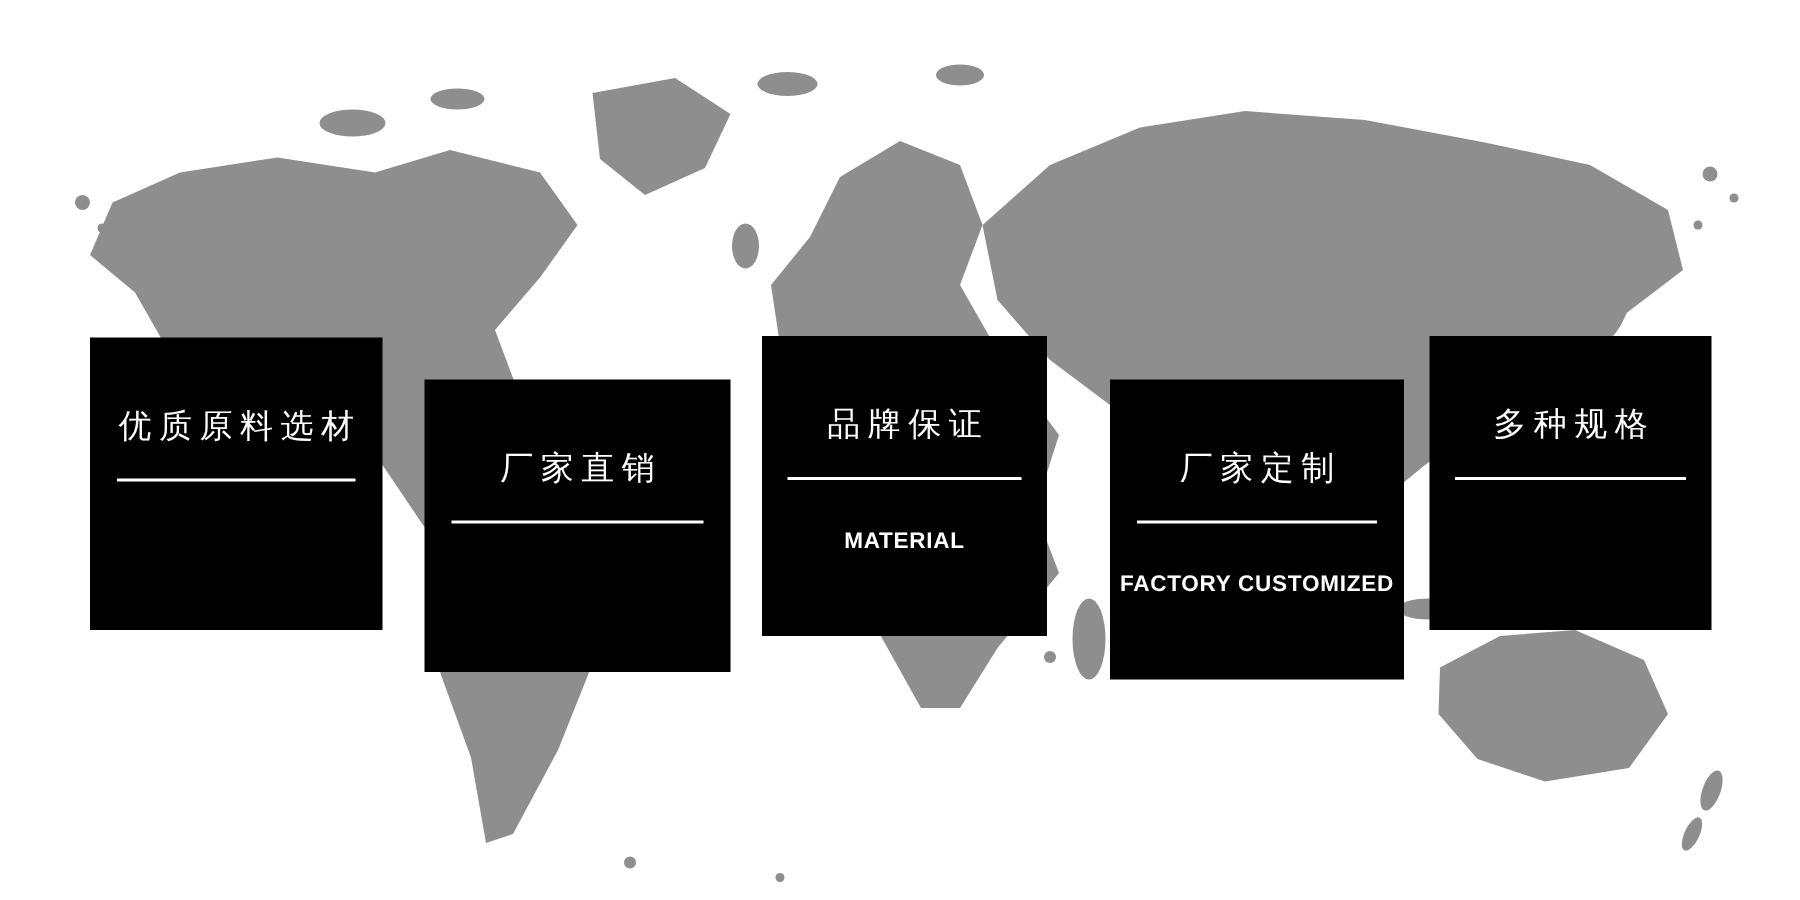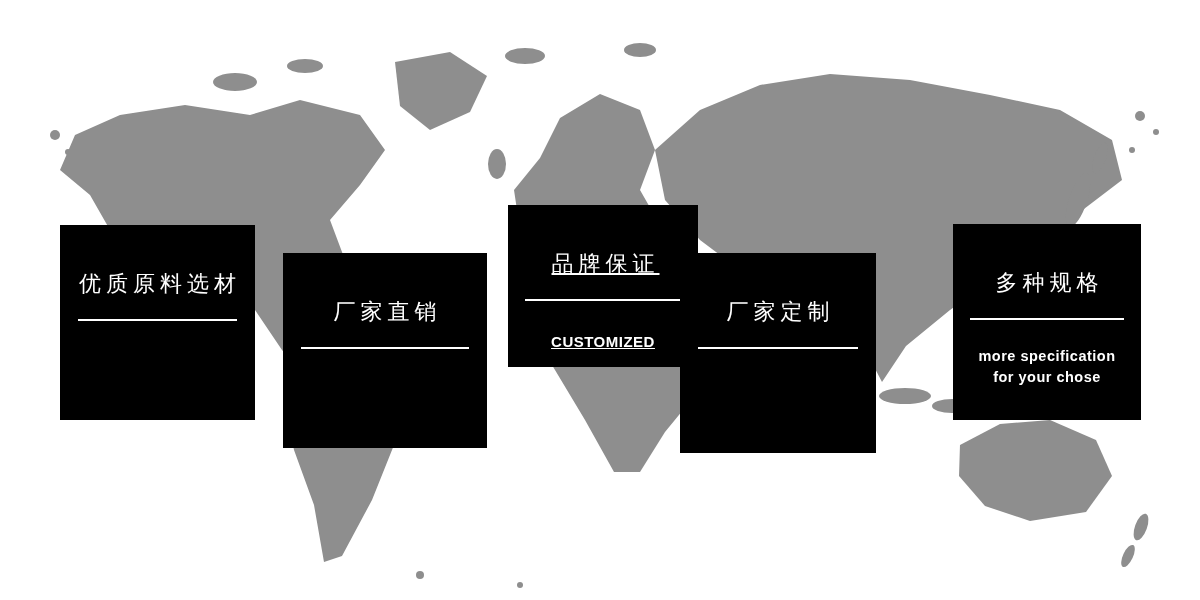--- a/index.html
+++ b/index.html
@@ -44,22 +44,22 @@
     font-weight:700;
     letter-spacing:0.5px;
     text-align:center;
     white-space:pre-line;
     line-height:1.45;
     padding:0 6px;
   }
   
   .card-1{left:60px;  top:225px; width:195px; height:195px;}
   .card-2{left:283px; top:253px; width:204px; height:195px;}
-  .card-3{left:508px; top:205px; width:190px; height:162px;text-decoration:underline;}
-  .card-4{left:680px; top:253px; width:196px; height:200px;}
+  .card-3{left:508px; top:224px; width:190px; height:200px;}
+  .card-4{left:740px; top:253px; width:196px; height:200px;}
   .card-5{left:953px; top:224px; width:188px; height:196px;}
   .card-5 .card-subtitle{font-size:14.5px;margin-top:26px;}
 </style>
 </head>
 <body>
 
 <div class="map-layer">
   <svg width="1200" height="600" viewBox="0 0 1200 600" xmlns="http://www.w3.org/2000/svg">
     <g fill="var(--map)" stroke="none">
 
@@ -115,26 +115,25 @@
 </div>
 
 <div class="card card-2">
   <div class="card-title">厂家直销</div>
   <div class="card-divider"></div>
 </div>
 
 <div class="card card-3">
   <div class="card-title">品牌保证</div>
   <div class="card-divider"></div>
-  <div class="card-subtitle">CUSTOMIZED</div>
+  <div class="card-subtitle">MATERIAL</div>
 </div>
 
 <div class="card card-4">
   <div class="card-title">厂家定制</div>
   <div class="card-divider"></div>
+  <div class="card-subtitle">FACTORY CUSTOMIZED</div>
 </div>
 
 <div class="card card-5">
   <div class="card-title">多种规格</div>
   <div class="card-divider"></div>
-  <div class="card-subtitle">more specification
-for your chose</div>
 </div>
 
 </body></html>

